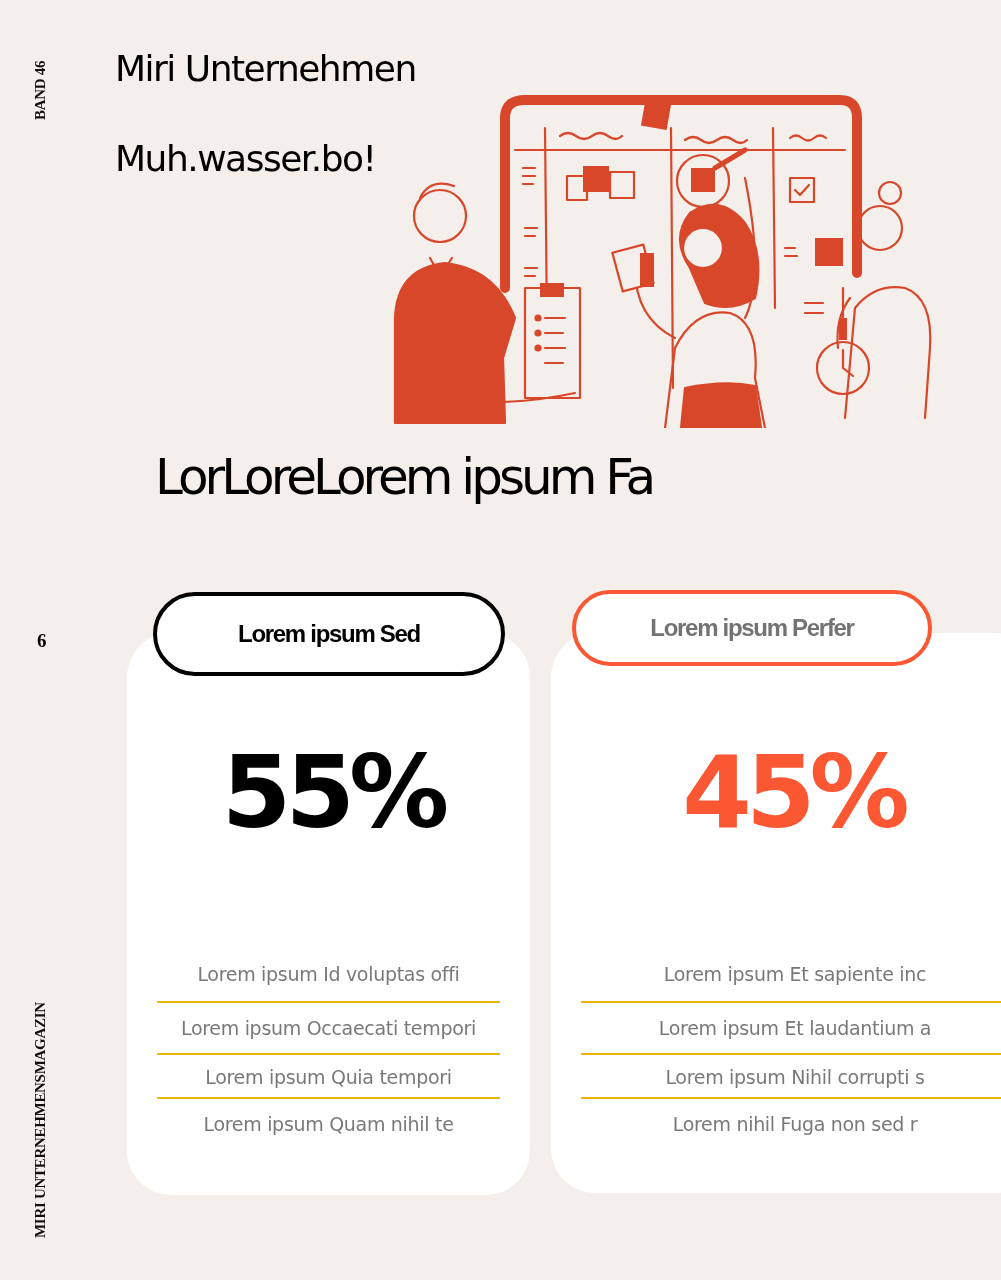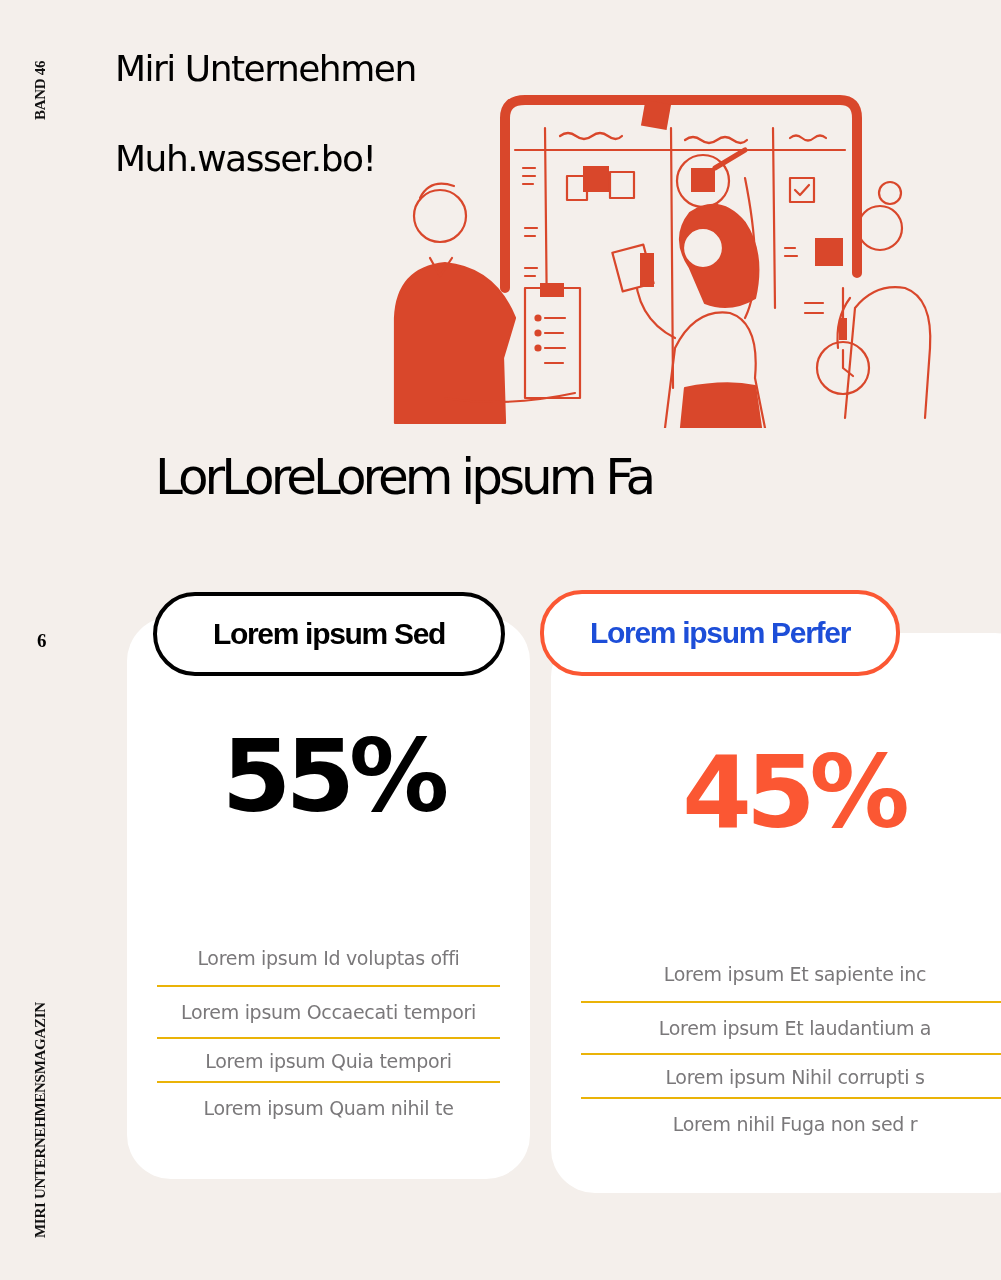--- a/index.html
+++ b/index.html
@@ -39,31 +39,31 @@
   }
   #headline {
     position: absolute; left: 155px; top: 448px;
     font-family: "DejaVu Sans", sans-serif; font-size: 50px;
     letter-spacing: -4px; white-space: nowrap; color: #000;
   }
   .card {
     position: absolute; background: #fff;
     border-radius: 44px;
   }
-  #card-left { left: 127px; top: 617px; width: 403px; height: 562px; }
+  #card-left { left: 127px; top: 633px; width: 403px; height: 562px; }
   #card-right { left: 551px; top: 633px; width: 488px; height: 560px; }
   .pill {
     position: absolute; background: #fff;
     border-radius: 42px; border: 4px solid #a21caf;
     display: flex; align-items: center; justify-content: center;
     font-family: "Liberation Sans", sans-serif; font-weight: bold;
-    font-size: 30px; letter-spacing: -1.3px; z-index: 2;
+    font-size: 24px; letter-spacing: -1.3px; z-index: 2;
   }
   #pill-left { left: 153px; top: 592px; width: 352px; height: 84px; color: #000; border-color: #000; }
-  #pill-right { left: 540px; top: 590px; width: 360px; height: 86px; color: #1d4ed8; border-color: #fb5733; }
+  #pill-right { left: 572px; top: 590px; width: 360px; height: 76px; color: #737373; border-color: #fb5733; }
   .pct {
     position: absolute; width: 100%; text-align: center; top: 110px;
     font-family: "DejaVu Sans", sans-serif; font-weight: bold;
     font-size: 100px; letter-spacing: -6px; line-height: 1;
   }
   #card-left .pct { color: #000; left: 4px; }
   #card-right .pct { color: #fb5733; left: -2px; }
   .list {
     position: absolute; left: 30px; right: 30px; top: 322px;
     list-style: none;

